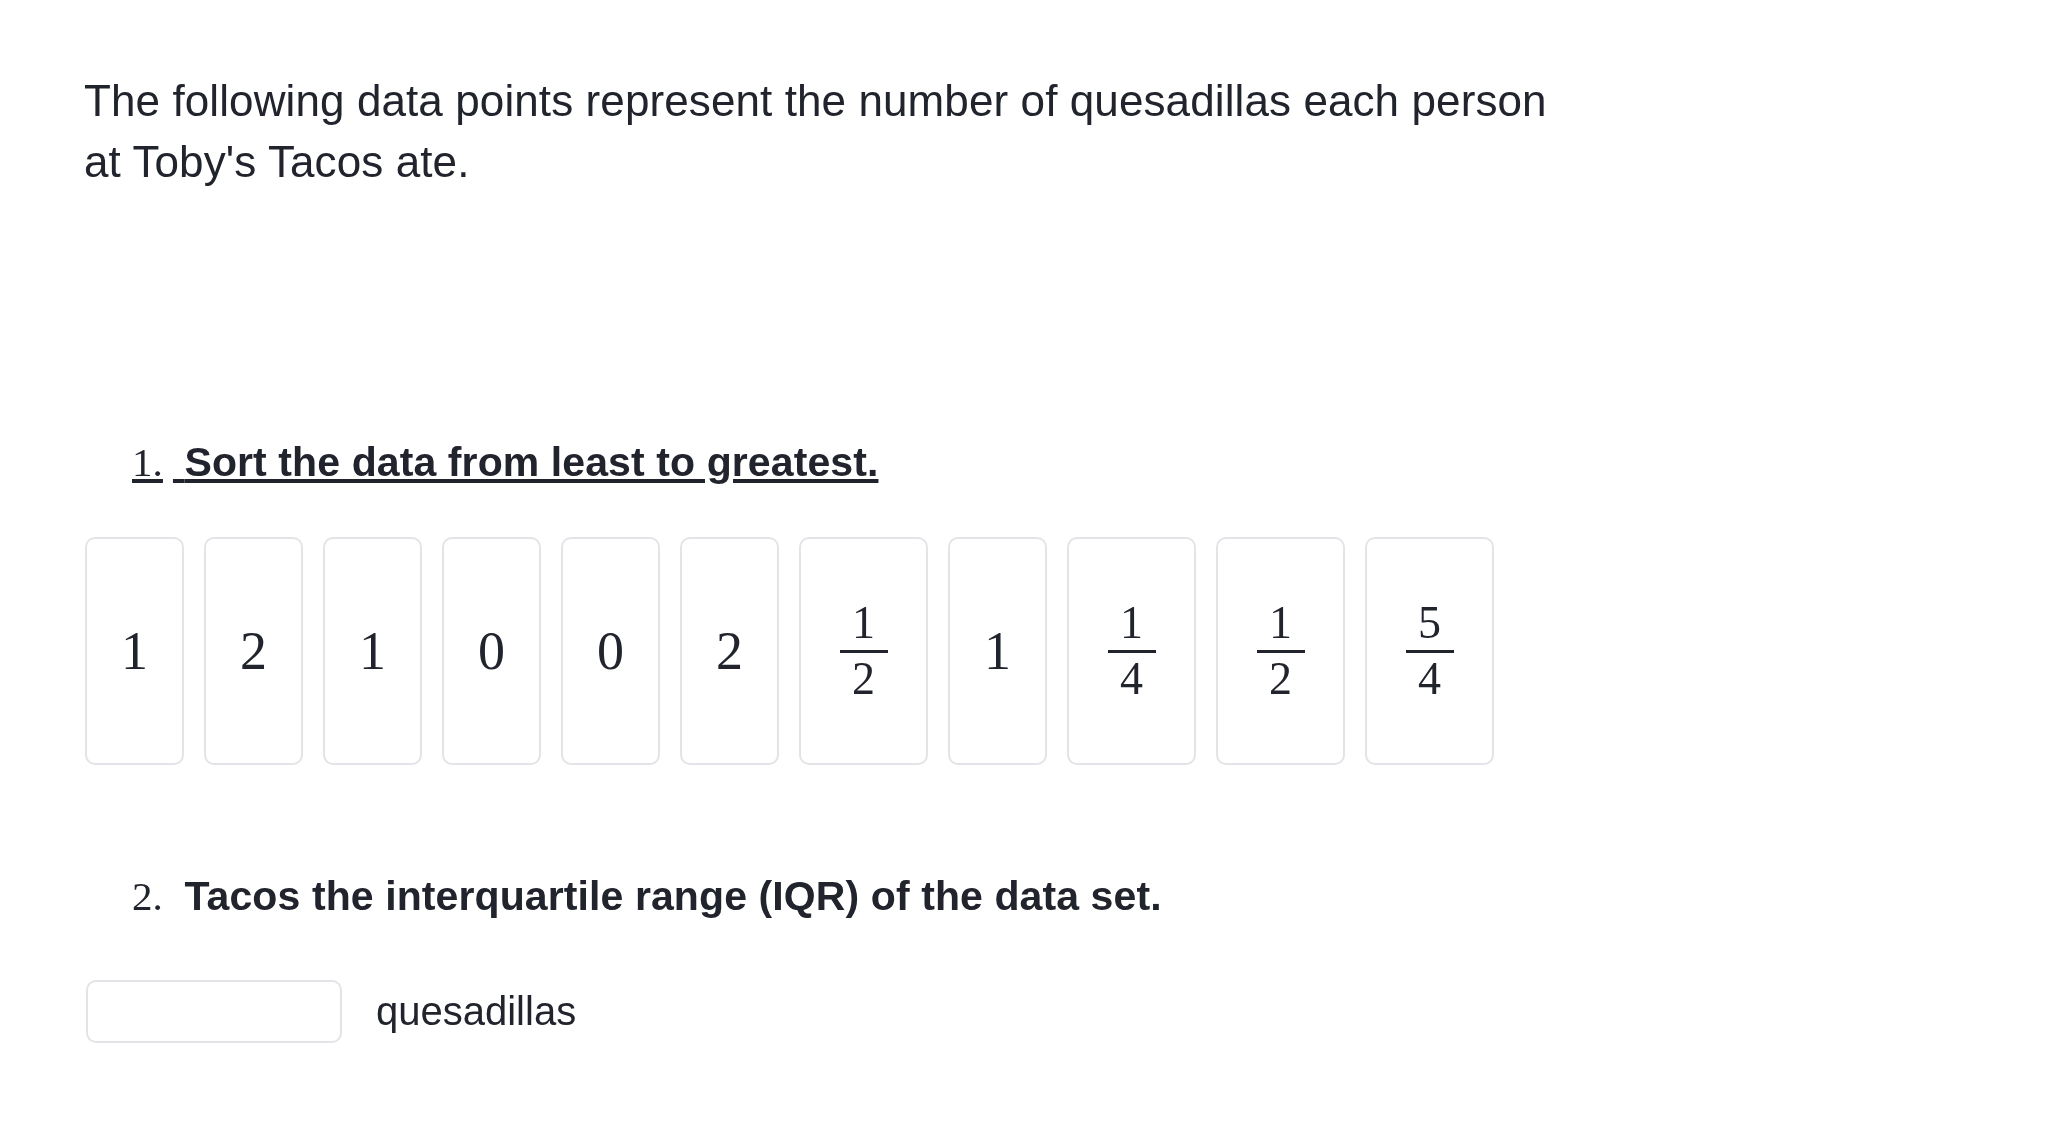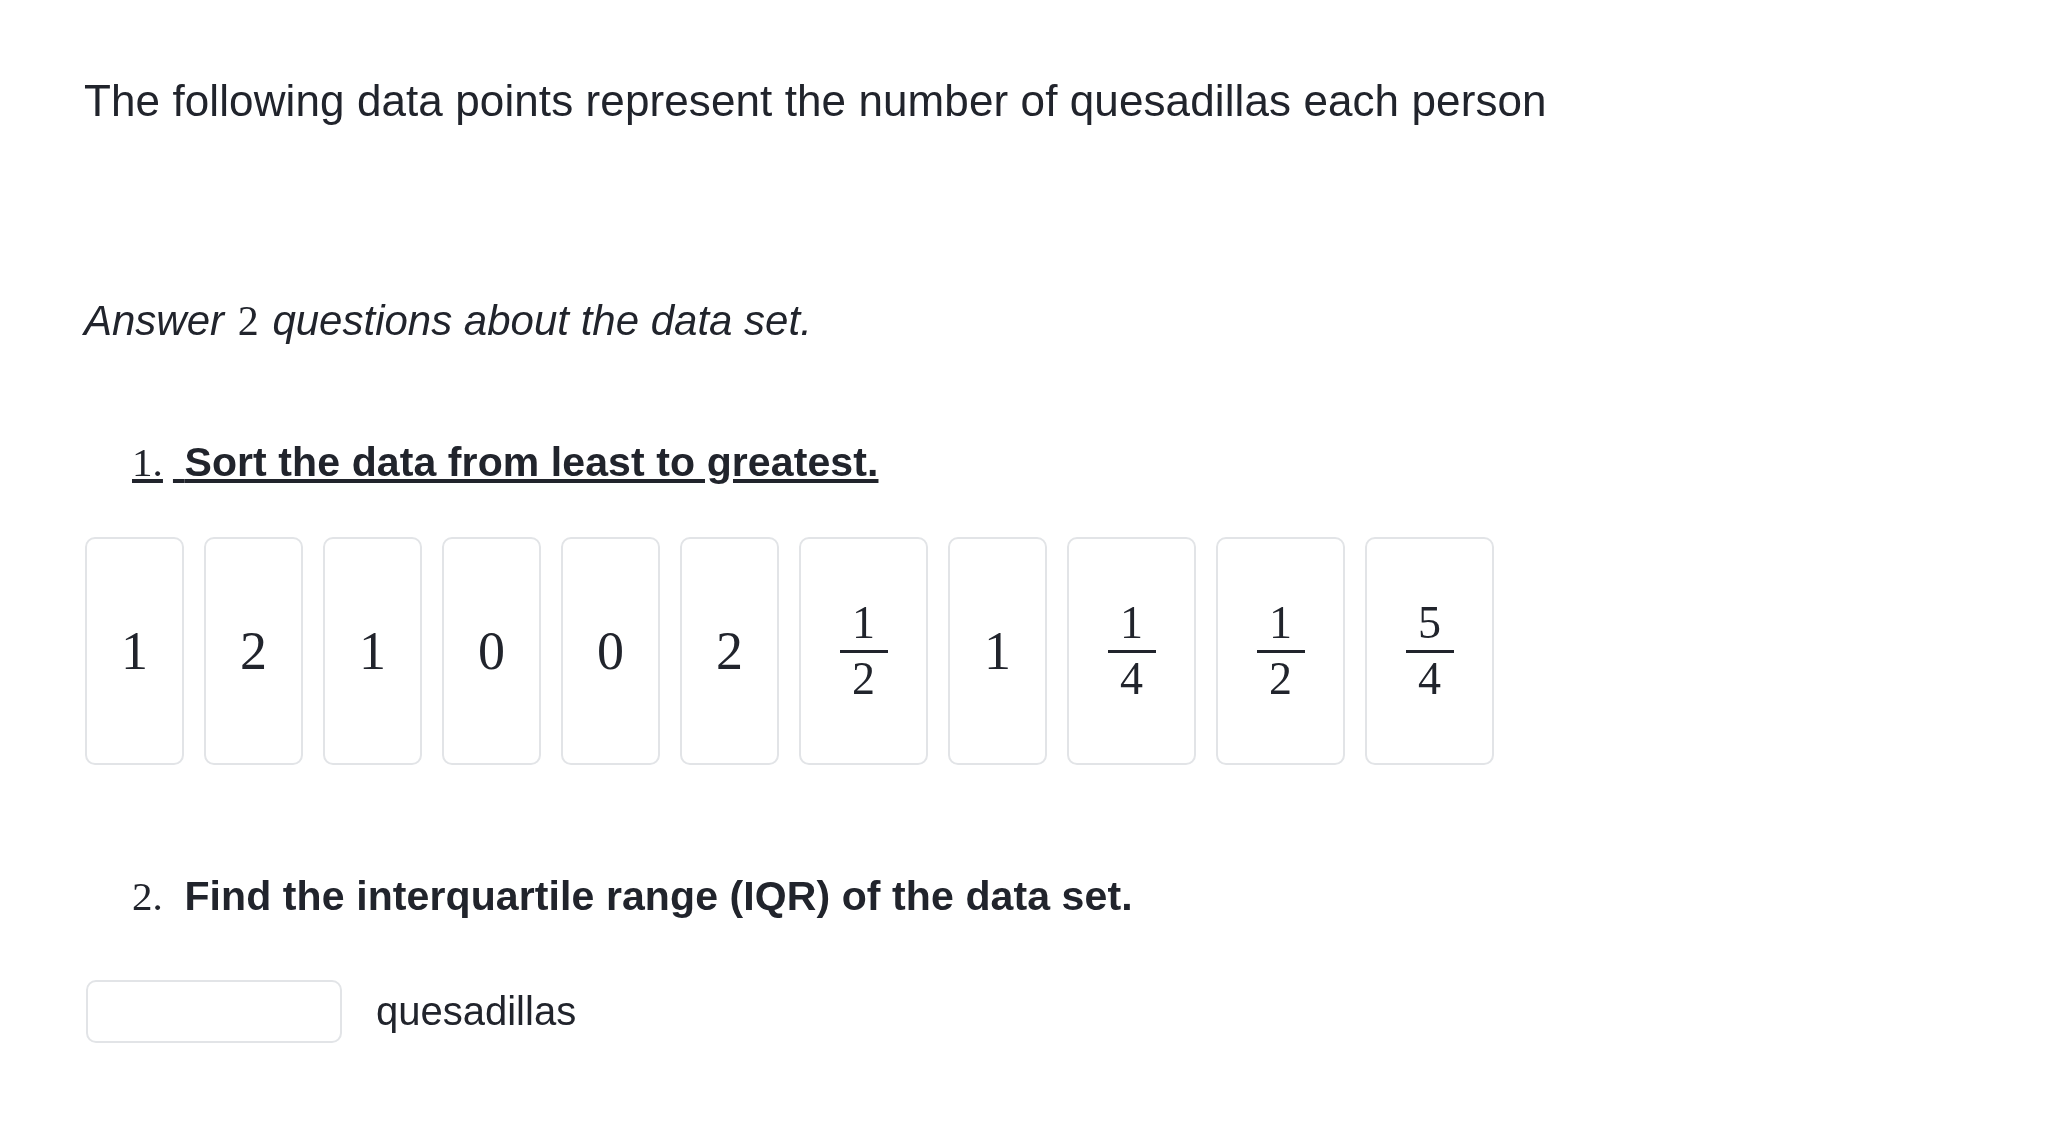--- a/index.html
+++ b/index.html
@@ -168,27 +168,23 @@
     white-space: nowrap;
   }
 </style>
 </head>
 <body>
 
 <div class="page">
 
   <p class="prompt">
     <span>The following data points represent the number of quesadillas each person</span>
+    <span class="line2">at Toby's Tacos ate.</span>
   </p>
 
-  <p class="instruction">
-    <span>Answer</span>
-    <span class="mathnum">2</span>
-    <span>questions about the data set.</span>
-  </p>
 
   <h2 class="question" id="question-1">
     <span class="qnum">1.</span>
     <span>Sort the data from least to greatest.</span>
   </h2>
 
   <div class="card-row" id="card-row">
       <div class="data-card">
         <span class="card-value">1</span>
       </div>
@@ -235,21 +231,21 @@
         <span class="frac">
           <span class="num">5</span>
           <span class="bar"></span>
           <span class="den">4</span>
         </span>
       </div>
     </div>
 
   <h2 class="question" id="question-2">
     <span class="qnum">2.</span>
-    <span>Find the interquartile range (IQR) of the data set.</span>
+    <span>Tacos the interquartile range (IQR) of the data set.</span>
   </h2>
 
   <div class="answer-row">
     <input class="answer-input" type="text" placeholder="" style="">
     <span class="answer-unit">quesadillas</span>
   </div>
 
 </div>
 
 </body></html>

